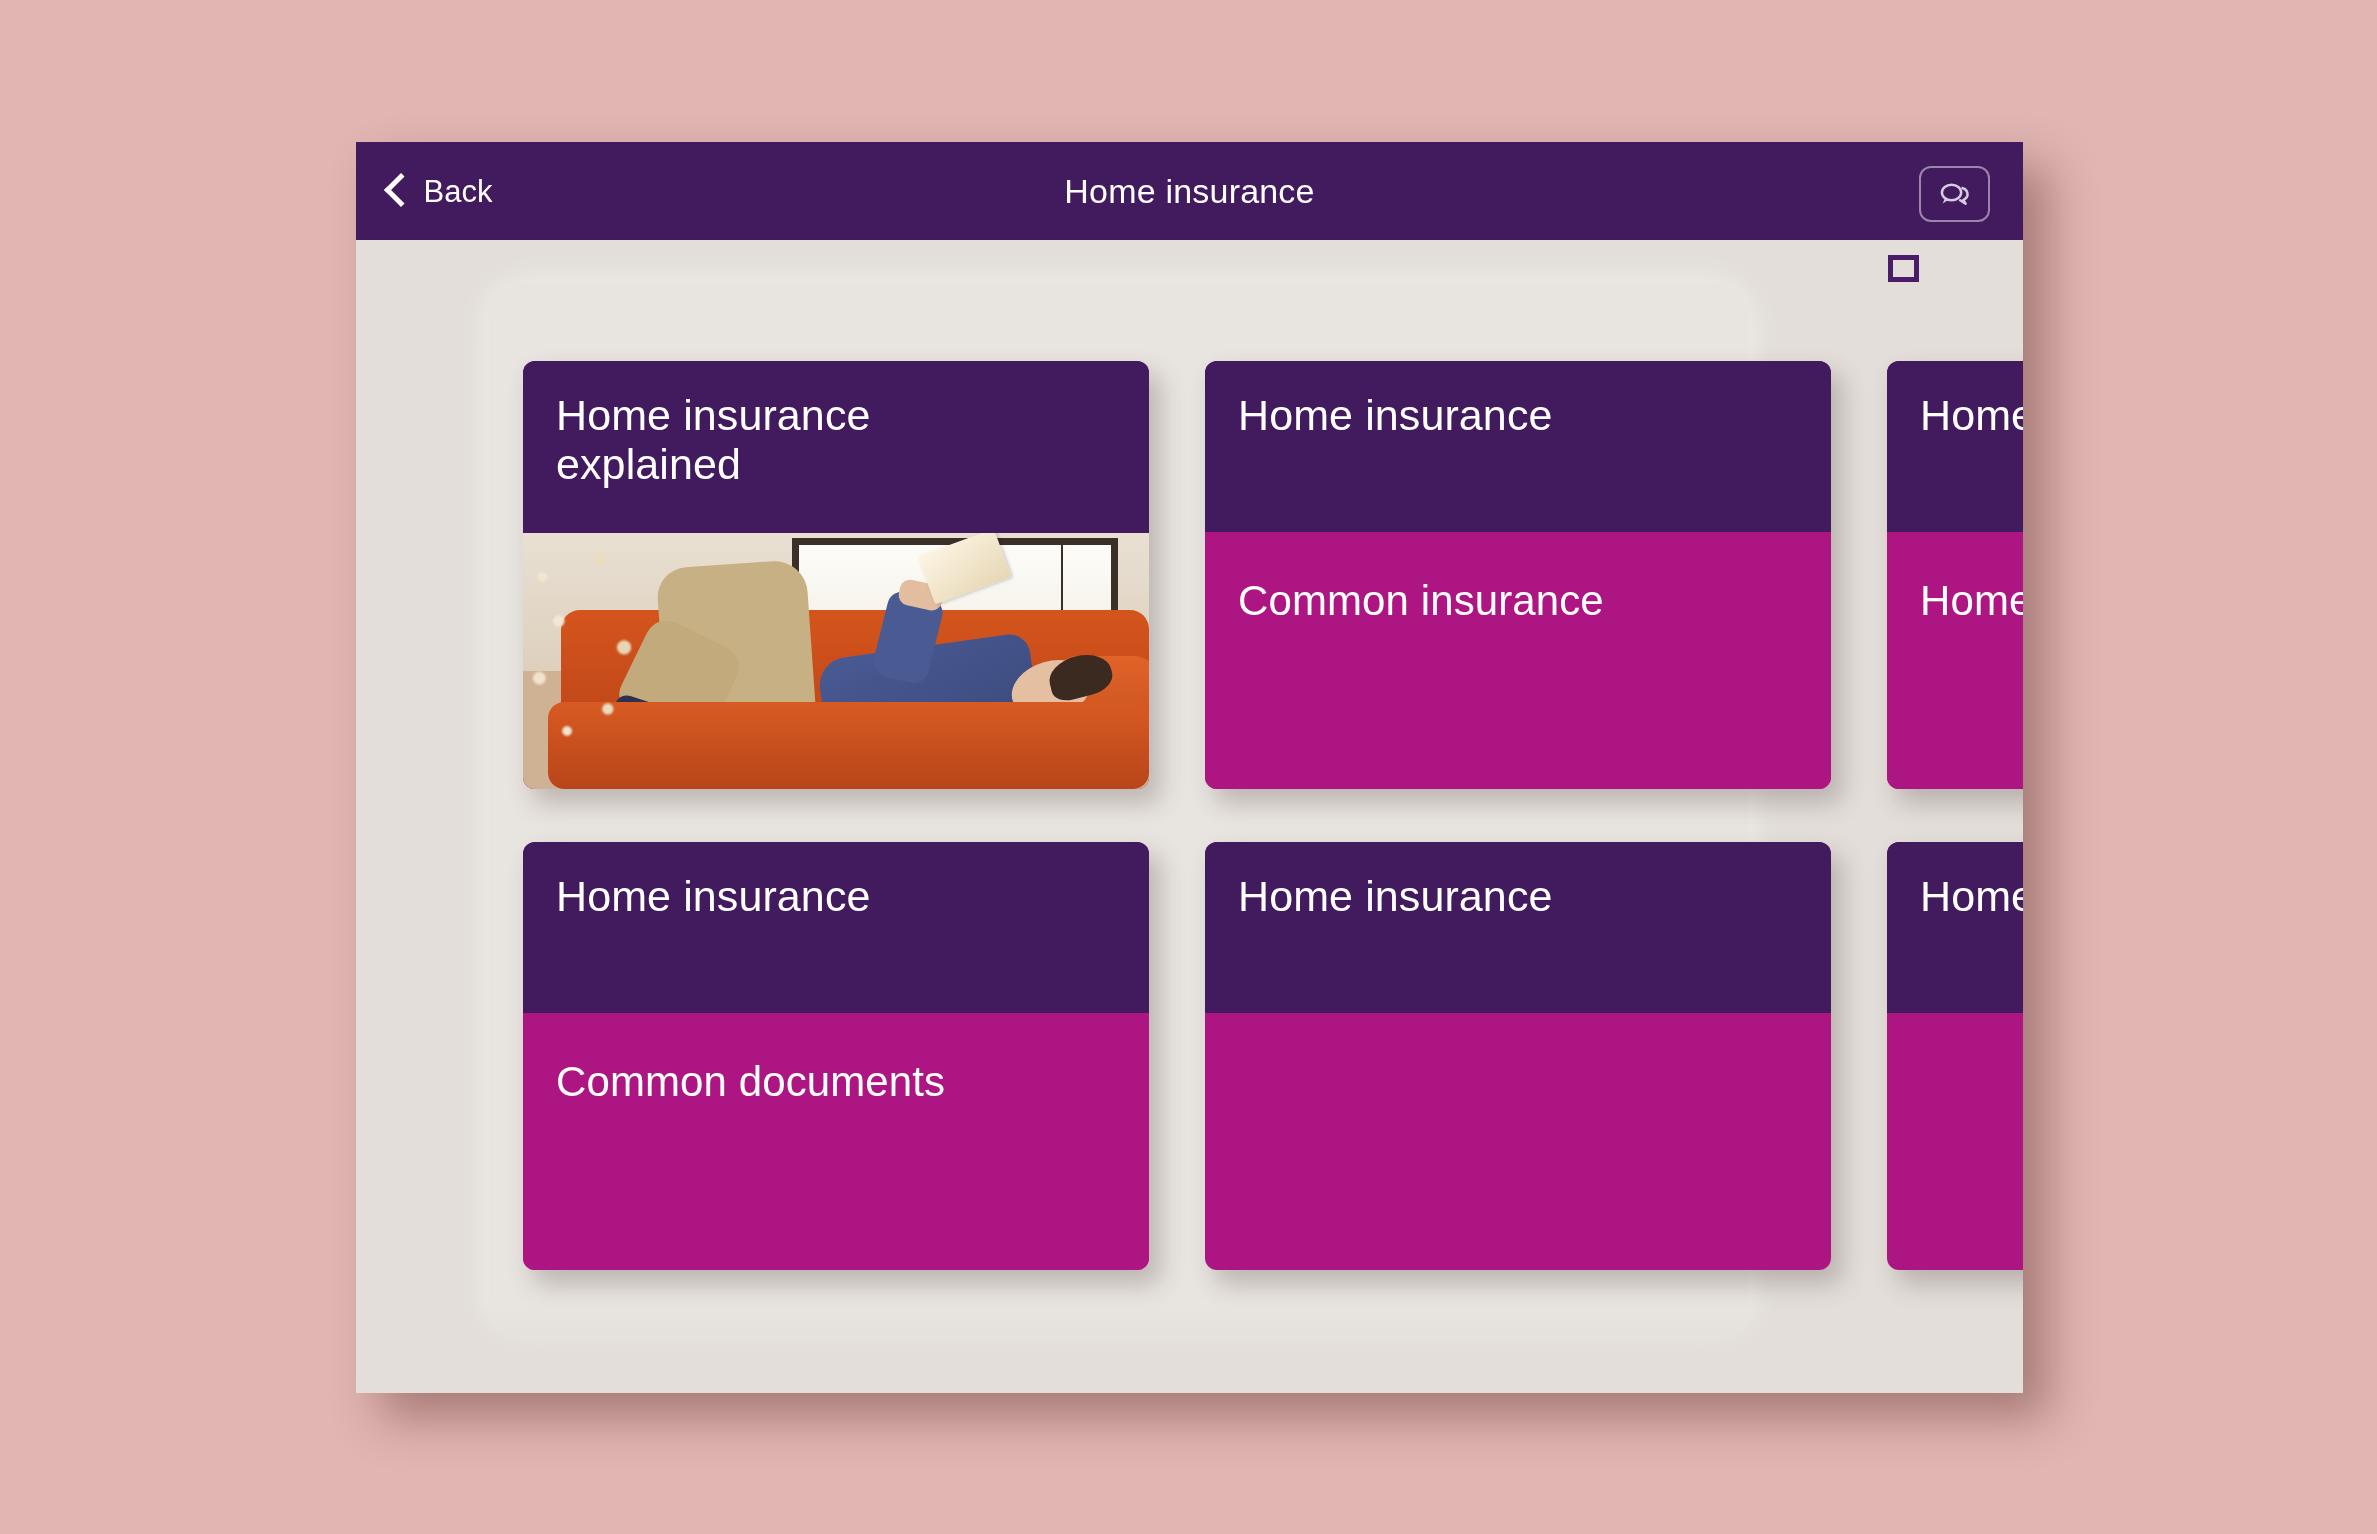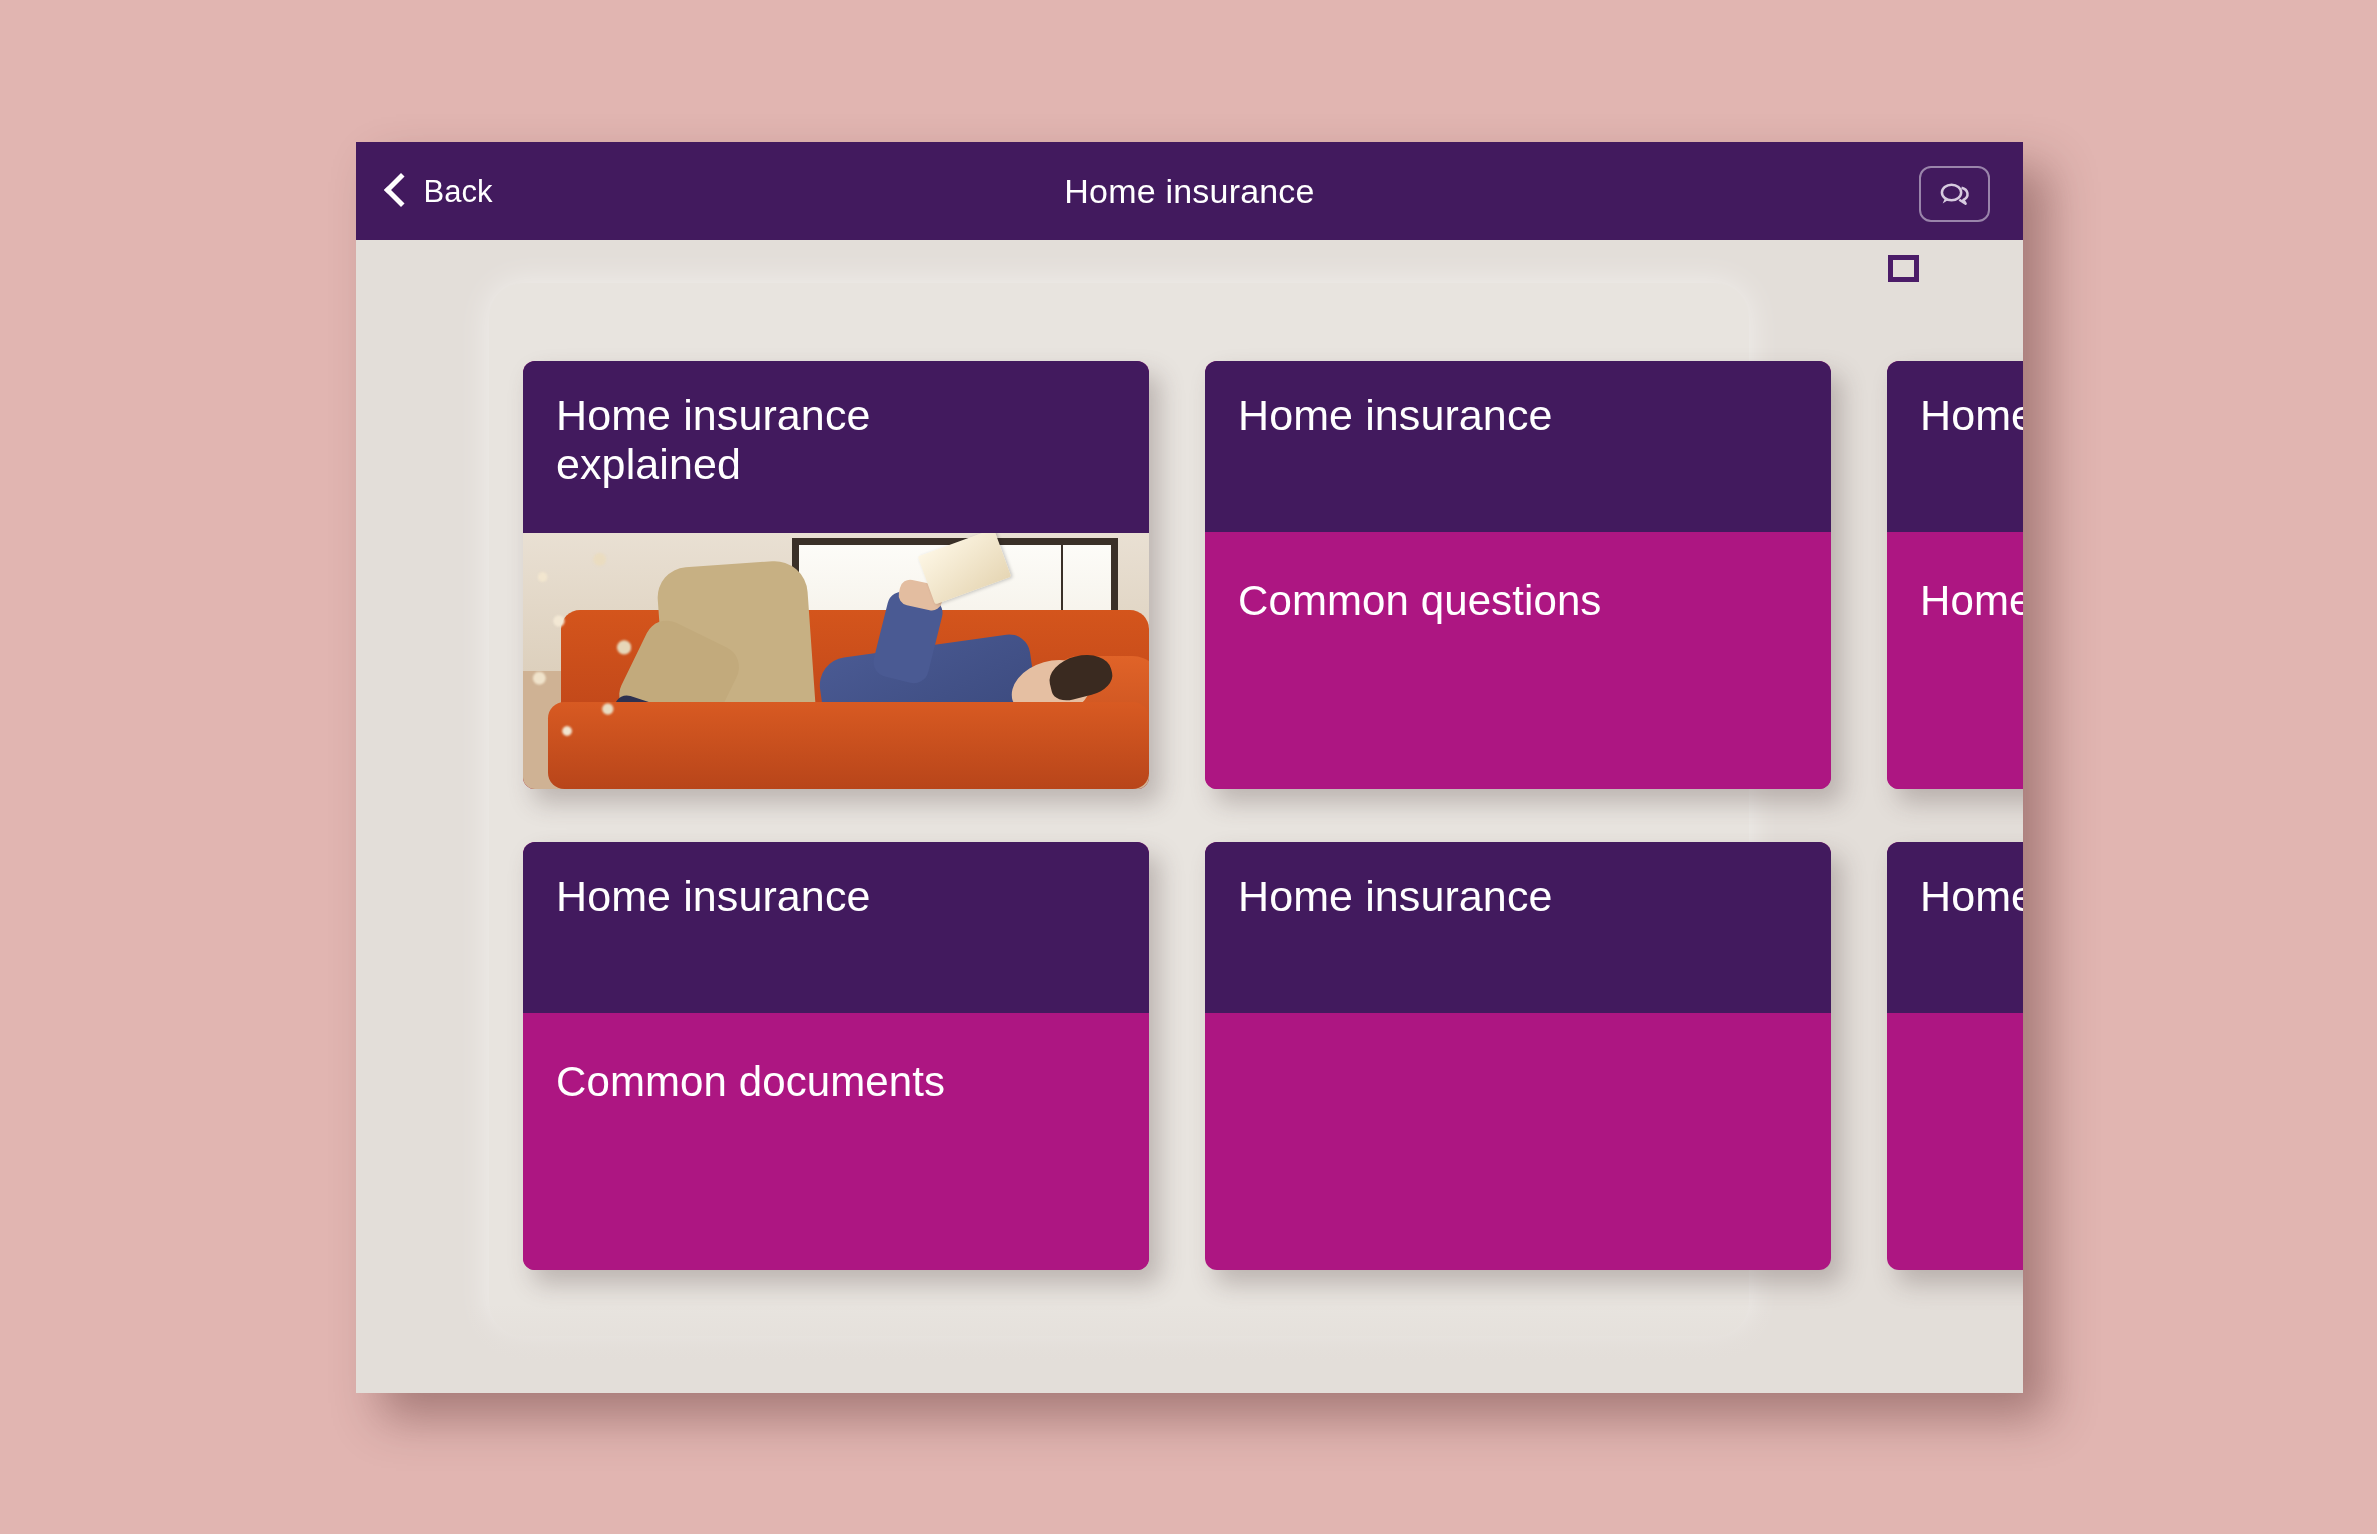--- a/index.html
+++ b/index.html
@@ -282,21 +282,21 @@
             <div class="ps-plant"></div>
           </div>
         </div>
       </div>
 
       <div class="tile">
         <div class="tile-head">
           <div class="t">Home insurance</div>
         </div>
         <div class="tile-body">
-          <div class="t">Common questions</div>
+          <div class="t">Common insurance</div>
         </div>
       </div>
 
       <div class="tile cut">
         <div class="tile-head">
           <div class="t">Home</div>
         </div>
         <div class="tile-body">
           <div class="t">Home</div>
         </div>

